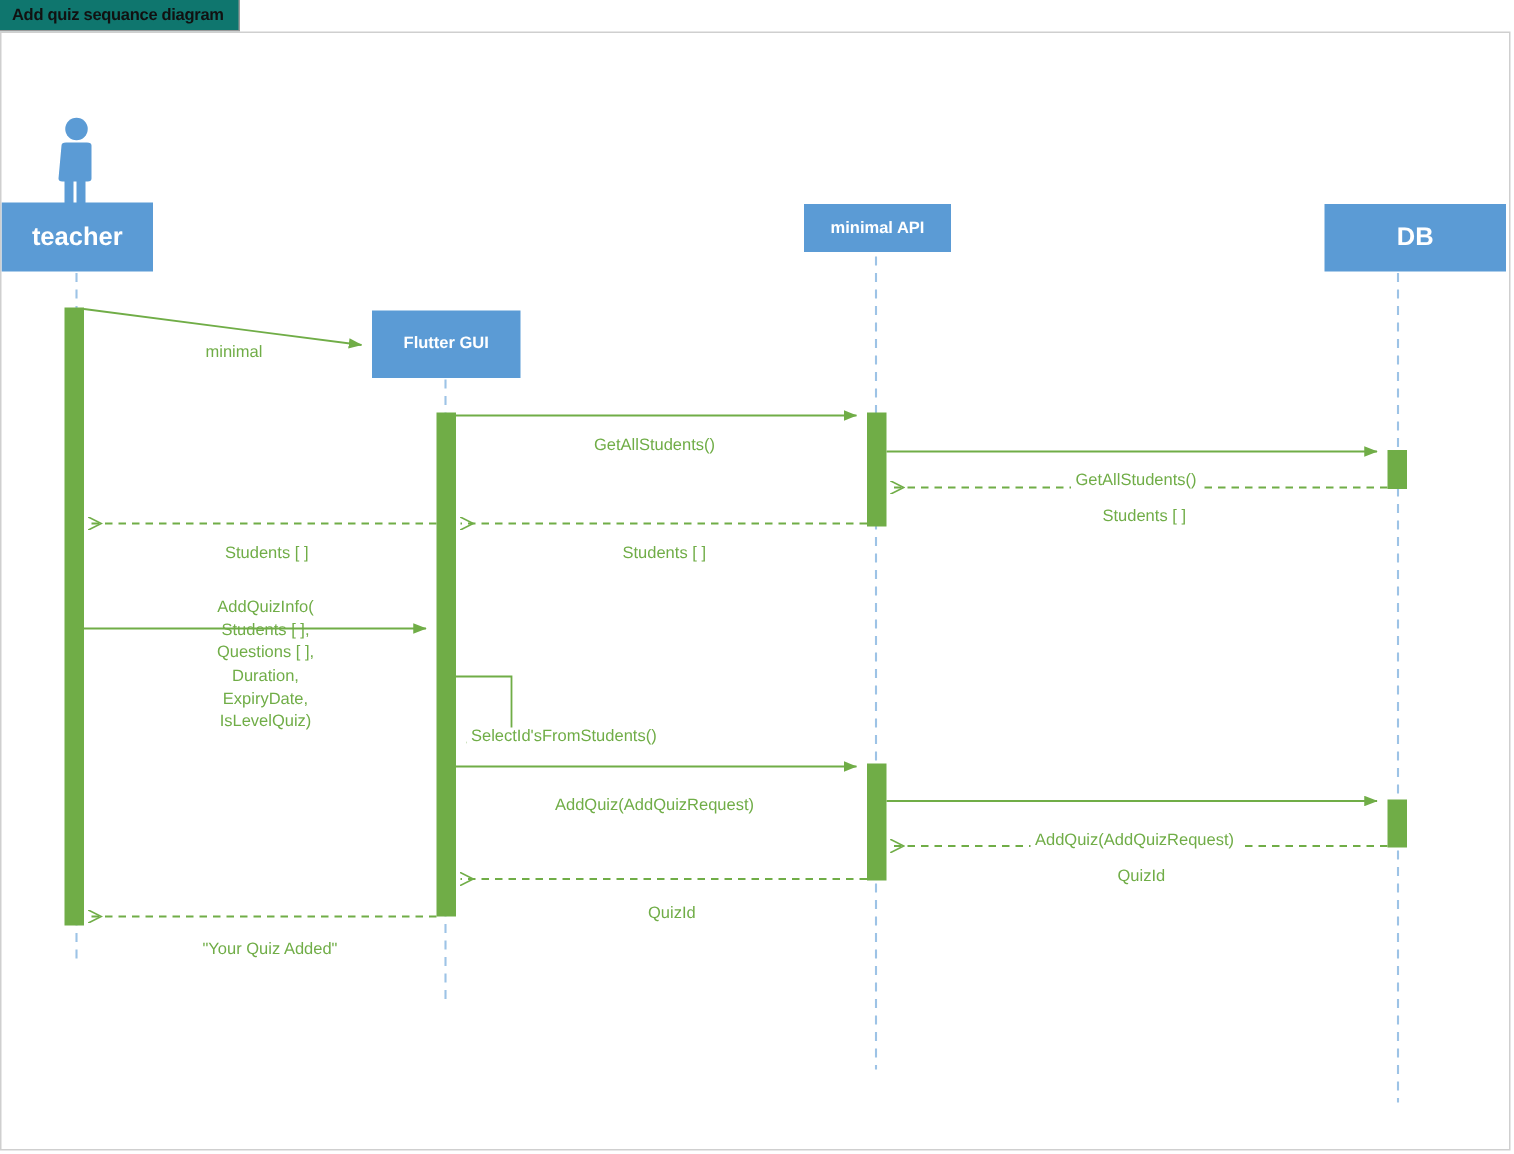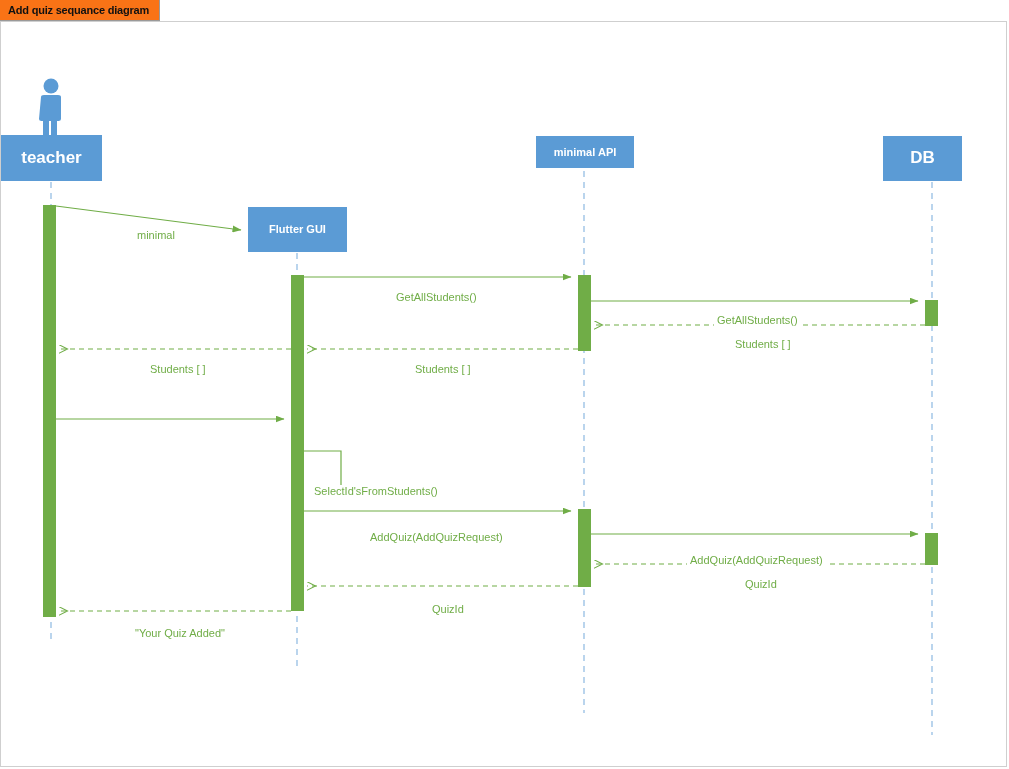--- a/index.html
+++ b/index.html
@@ -26,21 +26,21 @@
     background: #ffffff;
   }
   #tab {
     position: absolute;
     left: 0; top: 0;
     height: 21px;
     padding: 0 10px 0 8px;
     box-sizing: border-box;
     border-right: 1px solid #9a9a9a;
     border-bottom: 1px solid #9a9a9a;
-    background: #f97316;
+    background: #0f766e;
     display: flex;
     align-items: center;
     font-size: 11px;
     font-weight: bold;
     color: #111111;
     letter-spacing: -0.2px;
     white-space: nowrap;
   }
   #tab::after {
     content: "";
@@ -179,36 +179,42 @@
     </div>
 
     <div class="participant-box" style="left:247px; top:185px; width:99px; height:45px; font-size:11px; font-weight:bold;">
       <span class="participant-label">Flutter GUI</span>
     </div>
 
     <div class="participant-box" style="left:535px; top:114px; width:98px; height:32px; font-size:11px; font-weight:bold;">
       <span class="participant-label">minimal API</span>
     </div>
 
-    <div class="participant-box" style="left:882px; top:114px; width:79px; height:45px; font-size:17px; font-weight:bold;">
+    <div class="participant-box" style="left:882px; top:114px; width:121px; height:45px; font-size:17px; font-weight:bold;">
       <span class="participant-label">DB</span>
     </div>
 
     <div class="msg-label" style="left:133px; top:207px;">minimal</div>
 
     <div class="msg-label" style="left:392px; top:269px;">GetAllStudents()</div>
 
     <div class="msg-label" style="left:713px; top:292px;">GetAllStudents()</div>
 
     <div class="msg-label" style="left:731px; top:316px;">Students [ ]</div>
 
     <div class="msg-label" style="left:411px; top:341px;">Students [ ]</div>
 
     <div class="msg-label" style="left:146px; top:341px;">Students [ ]</div>
 
+    <div class="msg-label multiline" style="left:133px; top:376px; width:86px;"><span style="white-space:pre-line;">AddQuizInfo(
+Students [ ],
+Questions [ ],
+Duration,
+ExpiryDate,
+IsLevelQuiz)</span></div>
 
     <div class="msg-label" style="left:310px; top:463px;">SelectId'sFromStudents()</div>
 
     <div class="msg-label" style="left:366px; top:509px;">AddQuiz(AddQuizRequest)</div>
 
     <div class="msg-label" style="left:686px; top:532px;">AddQuiz(AddQuizRequest)</div>
 
     <div class="msg-label" style="left:741px; top:556px;">QuizId</div>
 
     <div class="msg-label" style="left:428px; top:581px;">QuizId</div>

